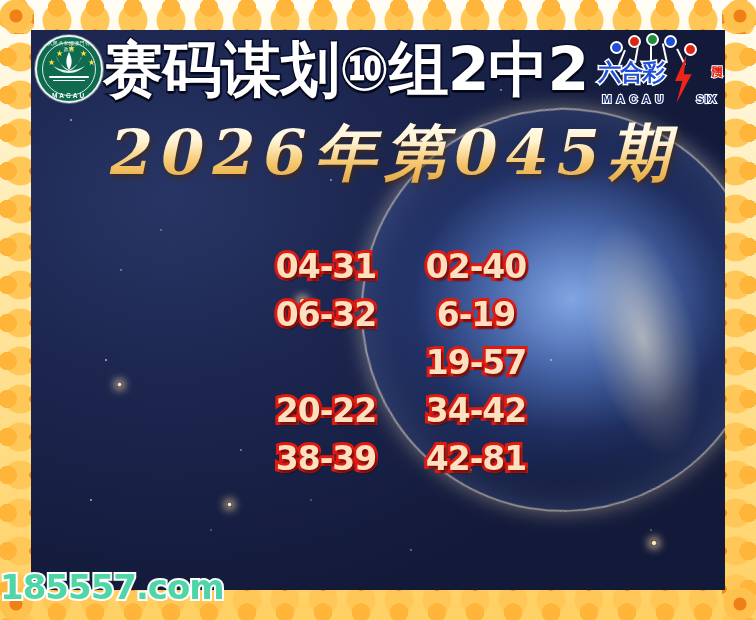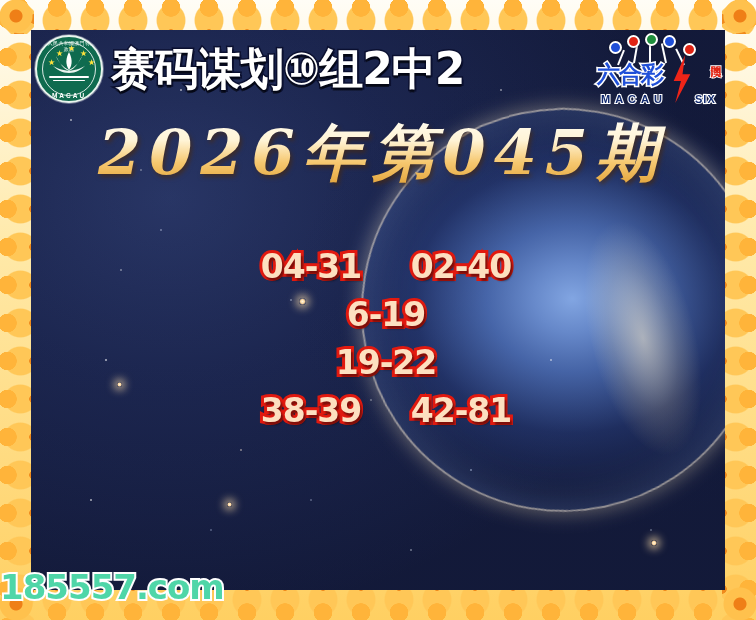--- a/index.html
+++ b/index.html
@@ -169,24 +169,23 @@
     text-align:center; color:#fff; font-size:6.5px;
     letter-spacing:2px; font-weight:bold;
   }
   #emblem .cn-arc {
     position:absolute; left:0; top:3px; width:100%;
     text-align:center; color:#e9f7f0; font-size:5px; letter-spacing:0.3px;
   }
 
   #title-cn {
     flex:1 1 auto;
-    margin-left:8px;
     font-family:"DejaVu Sans", sans-serif;
     font-weight:bold;
-    font-size:44px;
+    font-size:60px;
     line-height:1;
     letter-spacing:-1px;
     color:#ffffff;
     white-space:nowrap;
     -webkit-text-stroke:3px #0b1030;
     paint-order:stroke fill;
     text-shadow:
       0 3px 0 rgba(0,0,0,0.55),
       2px 2px 0 #0b1030;
   }
@@ -199,21 +198,21 @@
   #marksix .ball {
     position:absolute; width:13px; height:13px; border-radius:50%;
     border:2px solid #ffffff;
     box-shadow:0 0 2px rgba(0,0,0,0.6);
   }
   #marksix .stem {
     position:absolute; width:2px; background:#ffffff; transform-origin:50% 100%;
   }
   #marksix .cn {
     position:absolute; left:6px; top:30px;
-    font-family:Liberation Sans, sans-serif;
+    font-family:Liberation Mono, monospace;
     font-weight:bold; font-size:23px; line-height:23px;
     color:#1f4fd8;
     -webkit-text-stroke:3px #ffffff;
     paint-order:stroke fill;
     letter-spacing:-1px;
     text-align:right;
   }
   #marksix .bolt {
     position:absolute; left:78px; top:22px; width:26px; height:48px;
     background:#ee2418;
@@ -240,21 +239,21 @@
     font-size:11px; font-weight:bold; line-height:11px;
     color:#e02414;
     writing-mode:vertical-rl;
     letter-spacing:0px;
     -webkit-text-stroke:1.6px #ffffff;
     paint-order:stroke fill;
   }
 
   
   #issue {
-    position:absolute; left:4px; top:84px; width:694px;
+    position:absolute; left:16px; top:84px; width:694px;
     text-align:center;
     font-family:"DejaVu Serif", serif;
     font-weight:bold;
     font-size:62px;
     line-height:78px;
     letter-spacing:8px;
     background:linear-gradient(180deg,#fffdf4 0%,#fff4d6 34%,#f6c870 62%,#dd9a2c 100%);
     -webkit-background-clip:text;
     background-clip:text;
     color:transparent;
@@ -264,21 +263,21 @@
   }
 
   
   #numbers {
     position:absolute;
     left:190px; top:218px;
     width:330px;
   }
   .num-row {
     display:flex;
-    justify-content:center;
+    justify-content:flex-end;
     margin-bottom:10px;
   }
   .num-cell {
     font-family:"DejaVu Sans", sans-serif;
     font-weight:bold;
     font-size:33px;
     line-height:38px;
     letter-spacing:-1px;
     color:#fde0c0;
     -webkit-text-stroke:6px #e1190f;
@@ -375,24 +374,29 @@
     </div>
 
     <div id="issue">2026年第045期</div>
 
     <div id="numbers">
       <div class="num-row">
         <div class="num-cell left">04-31</div>
         <div class="num-cell right">02-40</div>
       </div>
       <div class="num-row">
+        <div class="num-cell left">06-32</div>
         <div class="num-cell right">6-19</div>
       </div>
       <div class="num-row">
-        <div class="num-cell right">19-22</div>
+        <div class="num-cell right">19-57</div>
+      </div>
+      <div class="num-row">
+        <div class="num-cell left">20-22</div>
+        <div class="num-cell right">34-42</div>
       </div>
       <div class="num-row">
         <div class="num-cell left">38-39</div>
         <div class="num-cell right">42-81</div>
       </div>
     </div>
   </div>
 
   <div id="watermark">185557.com</div>
 </div>

